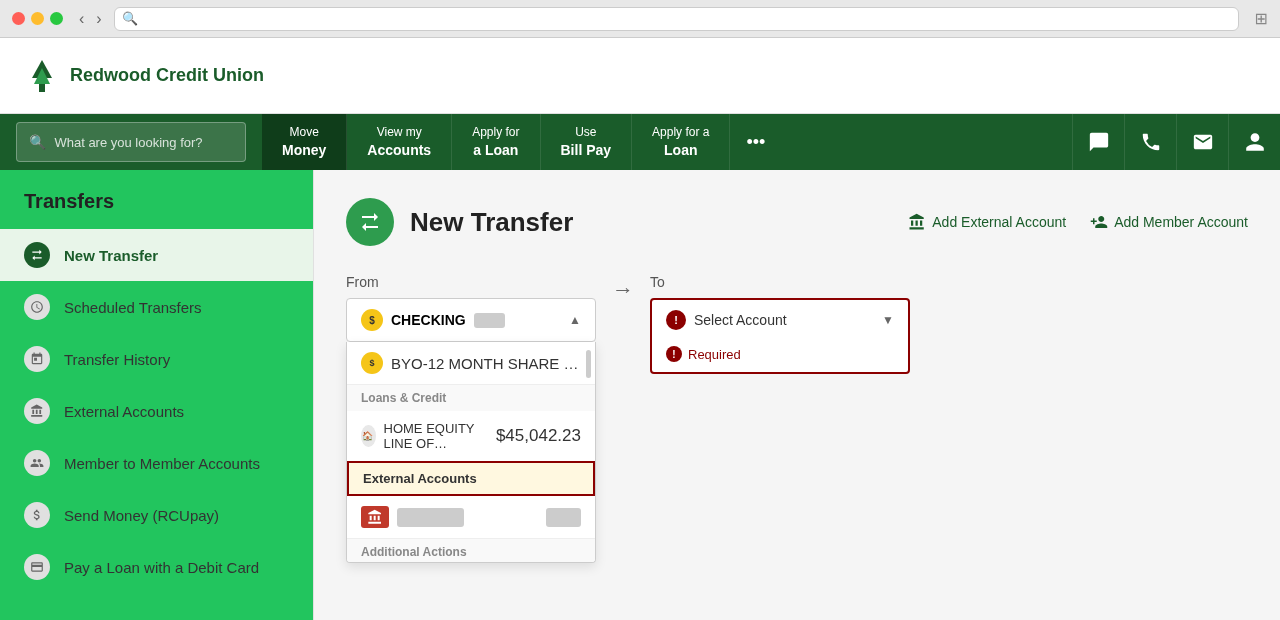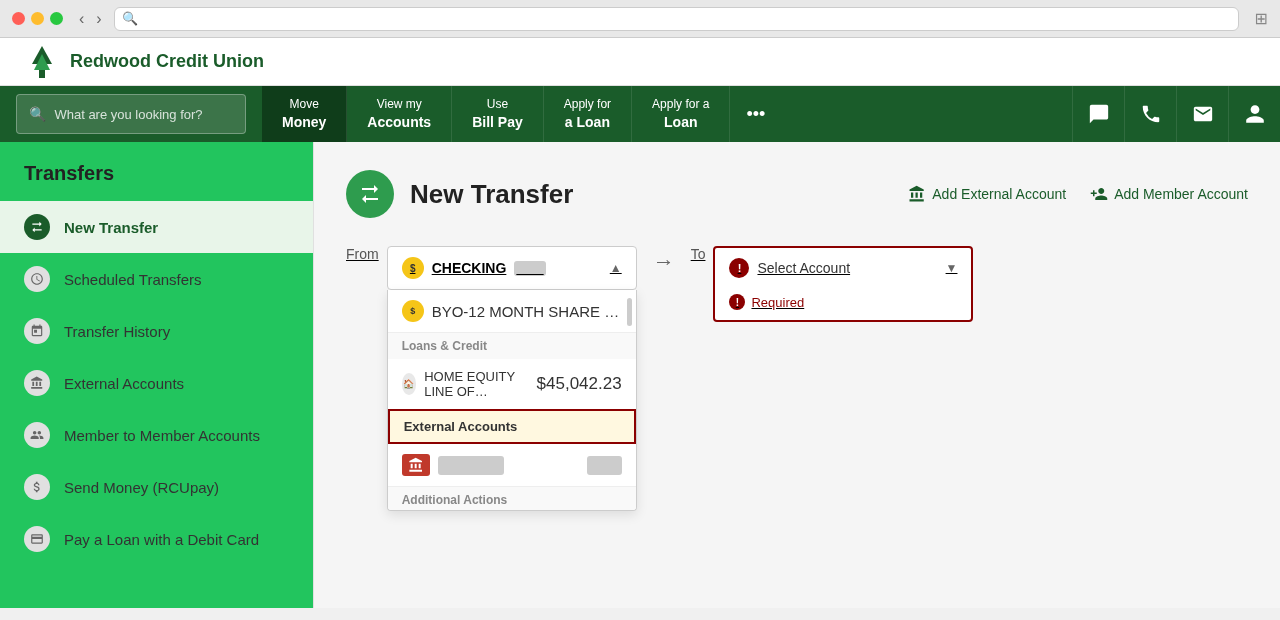--- a/index.html
+++ b/index.html
@@ -30,21 +30,21 @@
       height: 24px;
       display: flex;
       align-items: center;
       padding: 0 8px;
     }
     .address-bar-icons { display: flex; gap: 8px; margin-left: 8px; color: #888; font-size: 14px; }
 
     
     .header {
       background: white;
-      height: 48px;
+      height: 76px;
       display: flex;
       align-items: center;
       padding: 0 24px;
       border-bottom: 1px solid #e0e0e0;
     }
     .logo { display: flex; align-items: center; gap: 10px; }
     .logo-text { color: #1a5c2a; font-weight: 700; font-size: 18px; }
 
     
     .nav {
@@ -194,21 +194,21 @@
       font-weight: 500;
     }
 
     
     .transfer-form {
       display: flex;
       align-items: flex-start;
       gap: 0;
       position: relative;
     }
-    .form-group { display: flex; gap: 8px; text-decoration: underline; }
+    .form-group { display: flex; flex-direction: column; gap: 8px; }
     .form-label { font-size: 14px; color: #555; font-weight: 500; }
 
     
     .from-dropdown-container { position: relative; width: 250px; }
     .dropdown-selected {
       border: 1px solid #ccc;
       border-radius: 4px;
       background: white;
       padding: 10px 14px;
       display: flex;
@@ -353,26 +353,26 @@
   <div class="nav-items">
     <div class="nav-item active">
       <span class="top-label">Move</span>
       <span class="bottom-label">Money</span>
     </div>
     <div class="nav-item">
       <span class="top-label">View my</span>
       <span class="bottom-label">Accounts</span>
     </div>
     <div class="nav-item">
+      <span class="top-label">Apply for</span>
+      <span class="bottom-label">a Loan</span>
+    </div>
+    <div class="nav-item">
       <span class="top-label">Use</span>
       <span class="bottom-label">Bill Pay</span>
-    </div>
-    <div class="nav-item">
-      <span class="top-label">Apply for</span>
-      <span class="bottom-label">a Loan</span>
     </div>
     <div class="nav-item">
       <span class="top-label">Apply for a</span>
       <span class="bottom-label">Loan</span>
     </div>
     <div class="nav-dots">
       <span>•••</span>
     </div>
   </div>
   <div class="nav-actions">

